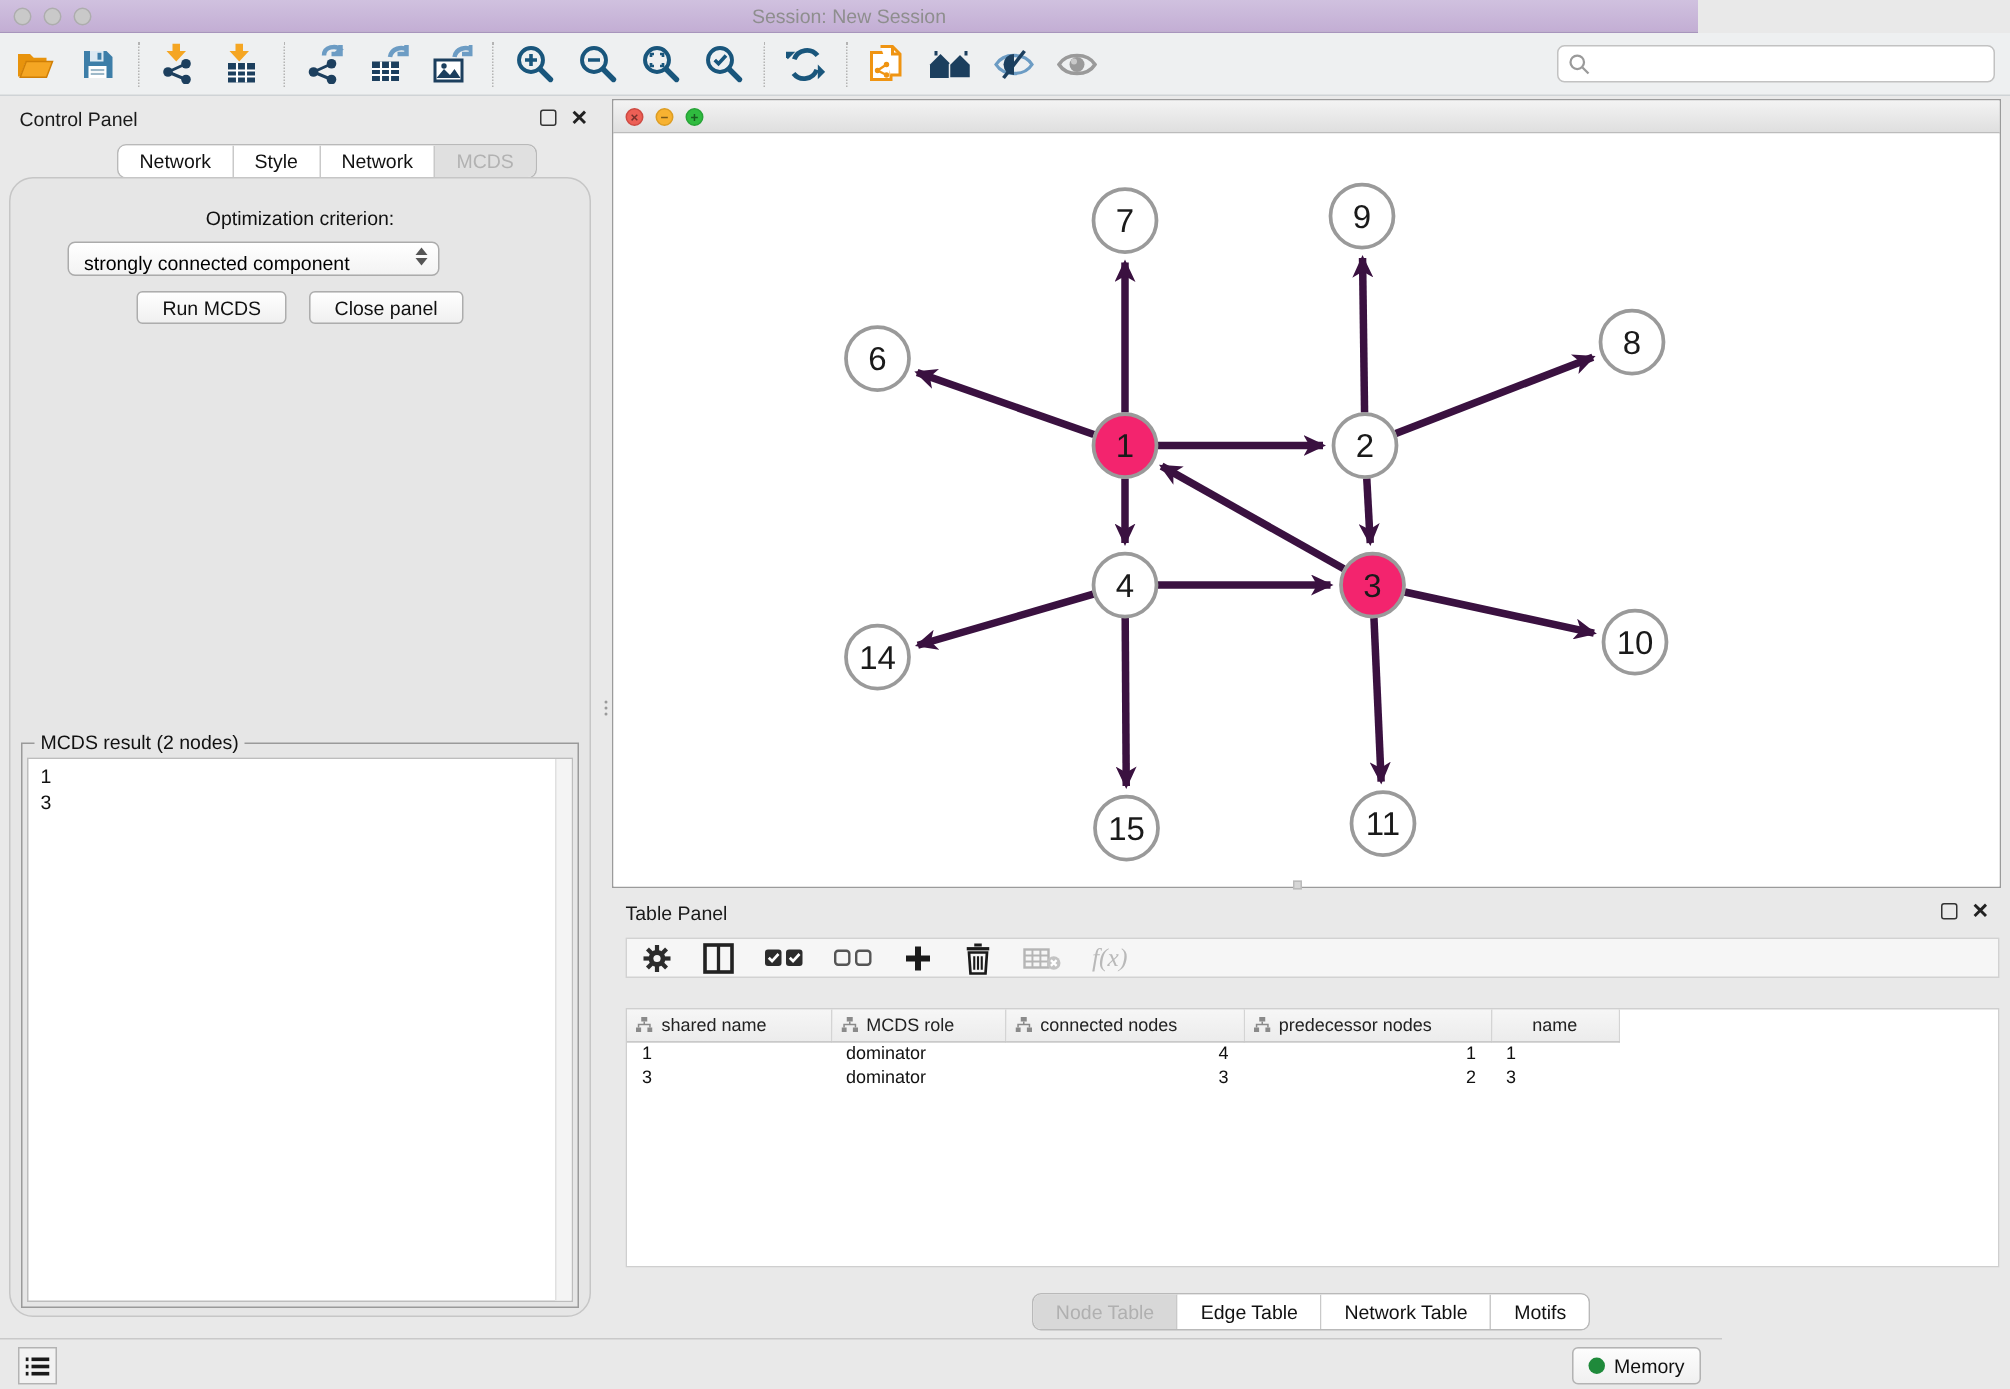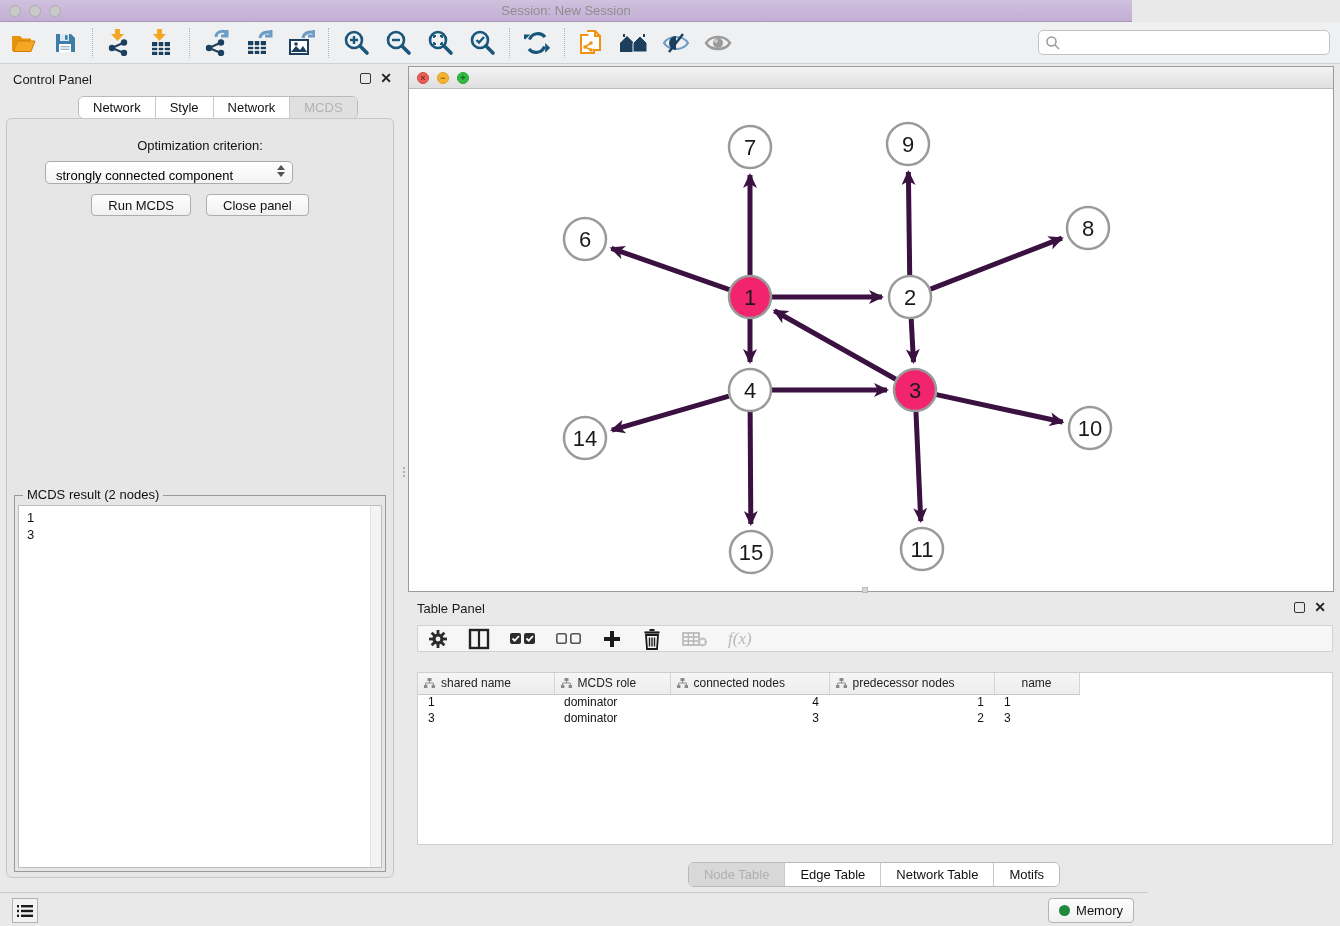--- a/index.html
+++ b/index.html
@@ -30,21 +30,21 @@
   .float-btn { width:11px; height:11px; border:1.5px solid #333; border-radius:2px; cursor:pointer; }
   .close-btn { font-size:14px; font-weight:bold; color:#222; line-height:11px; cursor:pointer; }
 
   .cp-tabs { position:absolute; left:78px; top:96px; height:23px; display:flex;
     border:1px solid #b9b9b9; border-radius:6px; overflow:hidden; background:#fff; }
   .cp-tab { padding:3px 14px; font-size:13px; color:#111; background:#fff; border-right:1px solid #c9c9c9; cursor:pointer; }
   .cp-tab:last-child { border-right:none; }
   .cp-tab.active { background:#e0e0e0; color:#b2b2b2; }
 
   .cp-body { position:absolute; left:6px; top:118px; width:388px; height:760px;
-    background:#e6e6e6; border:1px solid #c6c6c6; border-radius:6px; }
+    background:#e6e6e6; border:1px solid #c6c6c6; border-radius:16px; }
   .opt-label { position:absolute; top:19px; left:0; right:0; text-align:center; font-size:13px; color:#111; }
   .criterion { position:absolute; top:42px; left:38px; width:248px; height:23px; background:linear-gradient(#fff,#f3f3f3);
     border:1px solid #ababab; border-radius:5px; display:flex; align-items:flex-end; font-size:13px; padding-left:10px; cursor:pointer; }
   .spinner { position:absolute; right:7px; top:3px; display:flex; flex-direction:column; gap:2px; }
   .spin-up { width:0;height:0;border-left:4px solid transparent;border-right:4px solid transparent;border-bottom:5px solid #555; }
   .spin-dn { width:0;height:0;border-left:4px solid transparent;border-right:4px solid transparent;border-top:5px solid #555; }
   .cp-btn-row { position:absolute; top:75px; left:0; right:0; display:flex; justify-content:center; gap:15px; }
   .mac-btn { height:22px; padding:0 16px; background:linear-gradient(#ffffff,#f0f0f0); border:1px solid #adadad;
     border-radius:4px; font-size:13px; color:#111; display:flex; align-items:center; cursor:pointer; }
 

